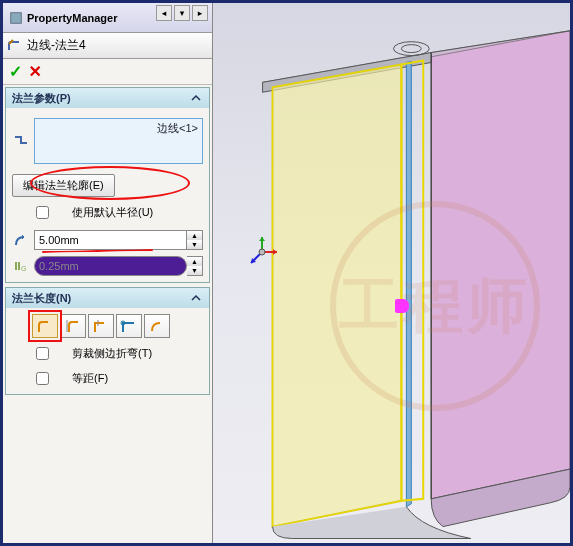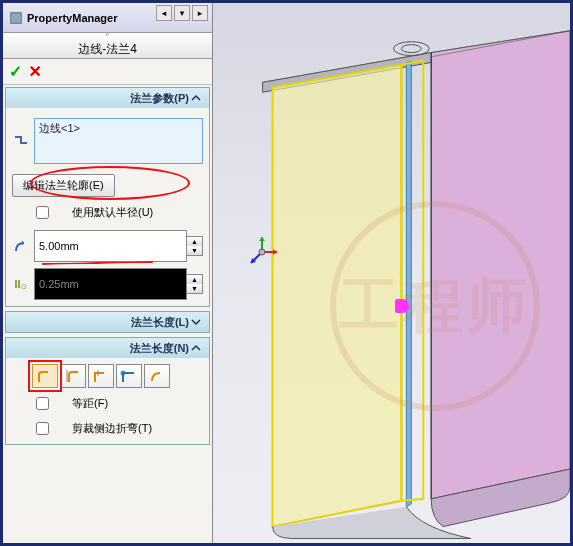--- a/index.html
+++ b/index.html
@@ -4,39 +4,39 @@
 <style>
   * { box-sizing: border-box; font-family: "Microsoft YaHei", Arial, sans-serif; }
   body { margin:0; padding:0; width:573px; height:546px; background:#e5e5ed; overflow:hidden; border:3px solid #1c2b6e; }
   .app { display:flex; width:100%; height:100%; }
   .panel { width:210px; background:#f4f3f0; border-right:1px solid #888; display:flex; flex-direction:column; font-size:12px; }
   .pm-header { height:30px; background:linear-gradient(#e8e8f6,#d5d5ea); border-bottom:1px solid #999; display:flex; align-items:center; padding:0 6px; position:relative;}
   .pm-icon { width:14px; height:14px; margin-right:4px; }
   .pm-title { font-weight:bold; font-size:11px; }
   .pm-nav { position:absolute; right:4px; top:2px; display:flex; gap:2px; }
   .pm-nav-btn { width:16px; height:16px; background:#e9e9e9; border:1px solid #999; font-size:9px; display:flex; align-items:center; justify-content:center; }
-  .feature-bar { height:26px; background:linear-gradient(#fefefe,#e6e6e6); border-bottom:1px solid #999; display:flex; align-items:center; padding:0 4px; gap:4px;flex-direction:column;}
+  .feature-bar { height:26px; background:linear-gradient(#fefefe,#e6e6e6); border-bottom:1px solid #999; display:flex; align-items:center; padding:0 4px; gap:4px;}
   .feature-icon { width:16px; height:16px; }
   .feature-label { font-size:12px; }
   .okcancel { height:26px; display:flex; align-items:center; gap:6px; padding:0 6px; border-bottom:1px solid #bbb;}
   .ok { color:#0a0; font-size:16px; font-weight:bold; }
   .cancel { color:#d00; font-size:16px; font-weight:bold; }
   .section { border:1px solid #8aa; margin:2px; }
-  .section-header { height:20px; background:linear-gradient(#d9eef6,#bddce8); display:flex; align-items:center; padding:0 6px; font-weight:bold; font-size:11px; justify-content:flex-end; color:#235;}
+  .section-header { height:20px; background:linear-gradient(#d9eef6,#bddce8); display:flex; align-items:center; padding:0 6px; font-weight:bold; font-size:11px; justify-content:space-between; color:#235;}
   .section-body { padding:6px; background:#f4f3f0; }
   .chev { width:14px; height:14px; display:flex; align-items:center; justify-content:center; }
-  .selbox { border:1px solid #6aa6d8; background:#e8f3fb; height:46px; padding:2px 4px; font-size:11px; color:#223; overflow:hidden;}
+  .selbox { border:1px solid #6aa6d8; background:#e8f3fb; height:46px; padding:2px 4px; font-size:11px; color:#223; overflow:hidden;text-align:right;}
   .row { display:flex; align-items:center; gap:4px; margin-top:4px; position:relative;}
   .row-icon { width:18px; display:flex; justify-content:center; }
   .btn { background:linear-gradient(#fdfdfd,#e3e3e3); border:1px solid #888; border-radius:2px; padding:3px 10px; font-size:11px;}
   .ck { display:flex; align-items:center; gap:20px; font-size:11px; margin-top:6px; margin-left:20px;}
   .ck input { width:13px; height:13px; }
   .numbox { flex:1; display:flex; align-items:center; }
-  .numbox input { flex:1; border:1px solid #888; height:32px; padding:0 4px; font-size:11px;}
-  .numbox.disabled input { color:#888; background:#000000;}
+  .numbox input { flex:1; border:1px solid #888; height:20px; padding:0 4px; font-size:11px;}
+  .numbox.disabled input { color:#888; background:#4c1d95;border-radius:10px;}
   .spin { width:16px; height:20px; border:1px solid #888; border-left:none; display:flex; flex-direction:column;}
   .spin div { flex:1; font-size:7px; display:flex; align-items:center; justify-content:center; background:linear-gradient(#fff,#ddd);}
   .annot-red-underline { position:absolute; left:30px; right:50px; bottom:-2px; height:0; border-top:2px solid #e11; border-radius:2px; transform:rotate(-1deg);}
   .annot-ellipse { position:absolute; border:2px solid #e11; border-radius:50%; pointer-events:none; }
   .pos-icons { display:flex; gap:2px; margin-left:20px;}
   .pos-btn { width:26px; height:24px; border:1px solid #888; background:linear-gradient(#fff,#eee); display:flex; align-items:center; justify-content:center; }
   .pos-btn.selected { background:#f8e9c8; border-color:#c59a2e; }
   .pos-icons { position:relative; }
   .pos-annot-box { position:absolute; left:-4px; top:-4px; width:34px; height:32px; border:2px solid #e11;}
   .viewport { flex:1; position:relative; background:linear-gradient(180deg,#d6d7e2 0%, #e7e7ef 50%, #eeedf3 100%); overflow:hidden;}
@@ -131,30 +131,20 @@
             <div class="spin">
                 <div>▲</div>
                 <div>▼</div>
               </div>
           </div>
         </div>
       </div>
     </div>
 
 
-    <div class="section">
-      <div class="section-header">
-        <span>法兰长度(L)</span>
-        <span class="chev">
-          <svg width="10" height="10" viewBox="0 0 10 10">
-              <path d="M1 3 L5 7 L9 3" fill="none" stroke="#235" stroke-width="1.5"></path>
-            </svg>
-        </span>
-      </div>
-    </div>
 
     <div class="section">
       <div class="section-header">
         <span>法兰长度(N)</span>
         <span class="chev">
           <svg width="10" height="10" viewBox="0 0 10 10">
               <path d="M1 7 L5 3 L9 7" fill="none" stroke="#235" stroke-width="1.5"></path>
             </svg>
         </span>
       </div>
@@ -185,25 +175,25 @@
           </div>
           <div class="pos-btn">
             <svg width="18" height="18" viewBox="0 0 18 18">
                 <path d="M4 14 Q4 6 12 6" fill="none" stroke="#d80" stroke-width="2"></path>
               </svg>
           </div>
           <div class="pos-annot-box"></div>
         </div>
         <label class="ck">
           <input type="checkbox" style="">
-          <span>等距(F)</span>
+          <span>剪裁侧边折弯(T)</span>
         </label>
         <label class="ck">
           <input type="checkbox" style="">
-          <span>剪裁侧边折弯(T)</span>
+          <span>等距(F)</span>
         </label>
       </div>
     </div>
 
 
 
   </div>
 
   <div class="viewport">
     <svg class="model" viewBox="0 0 360 540">

